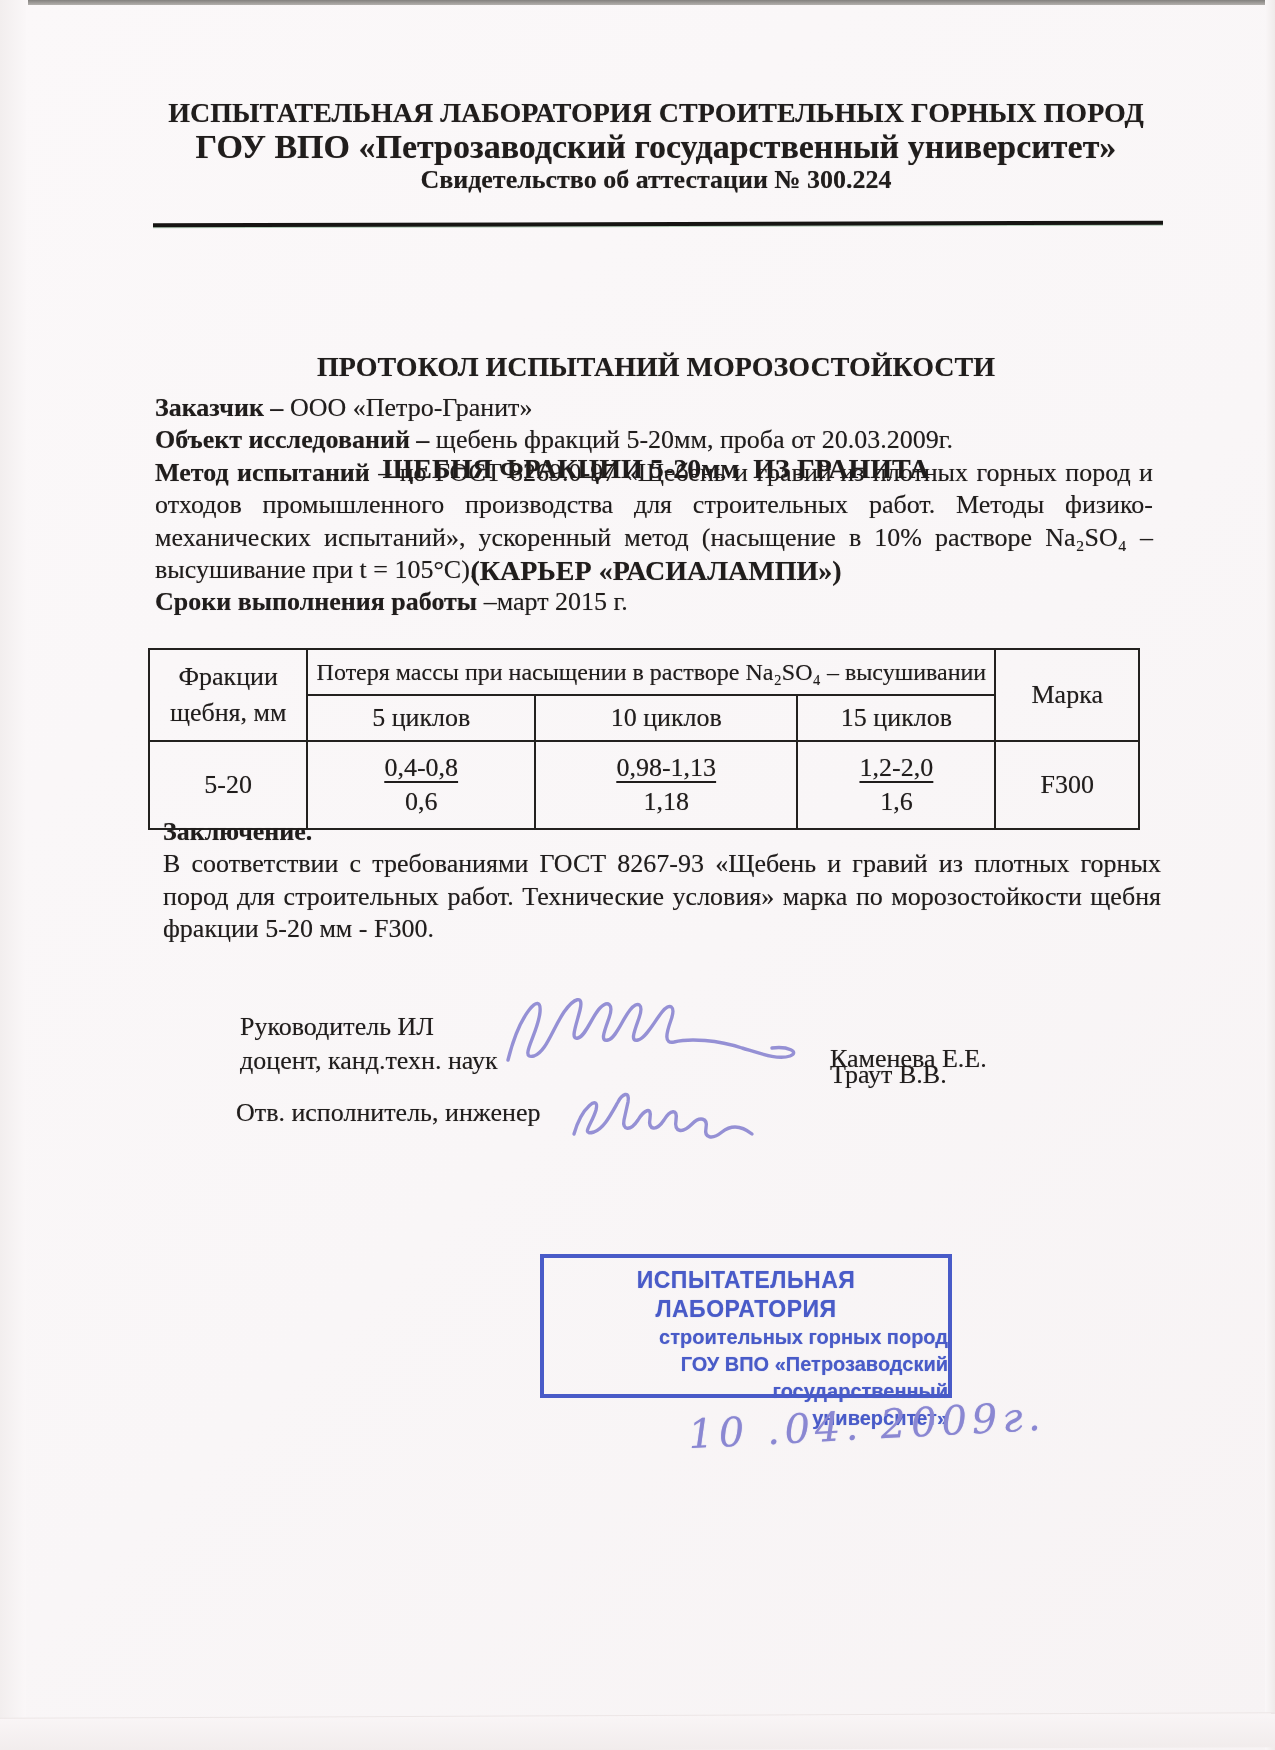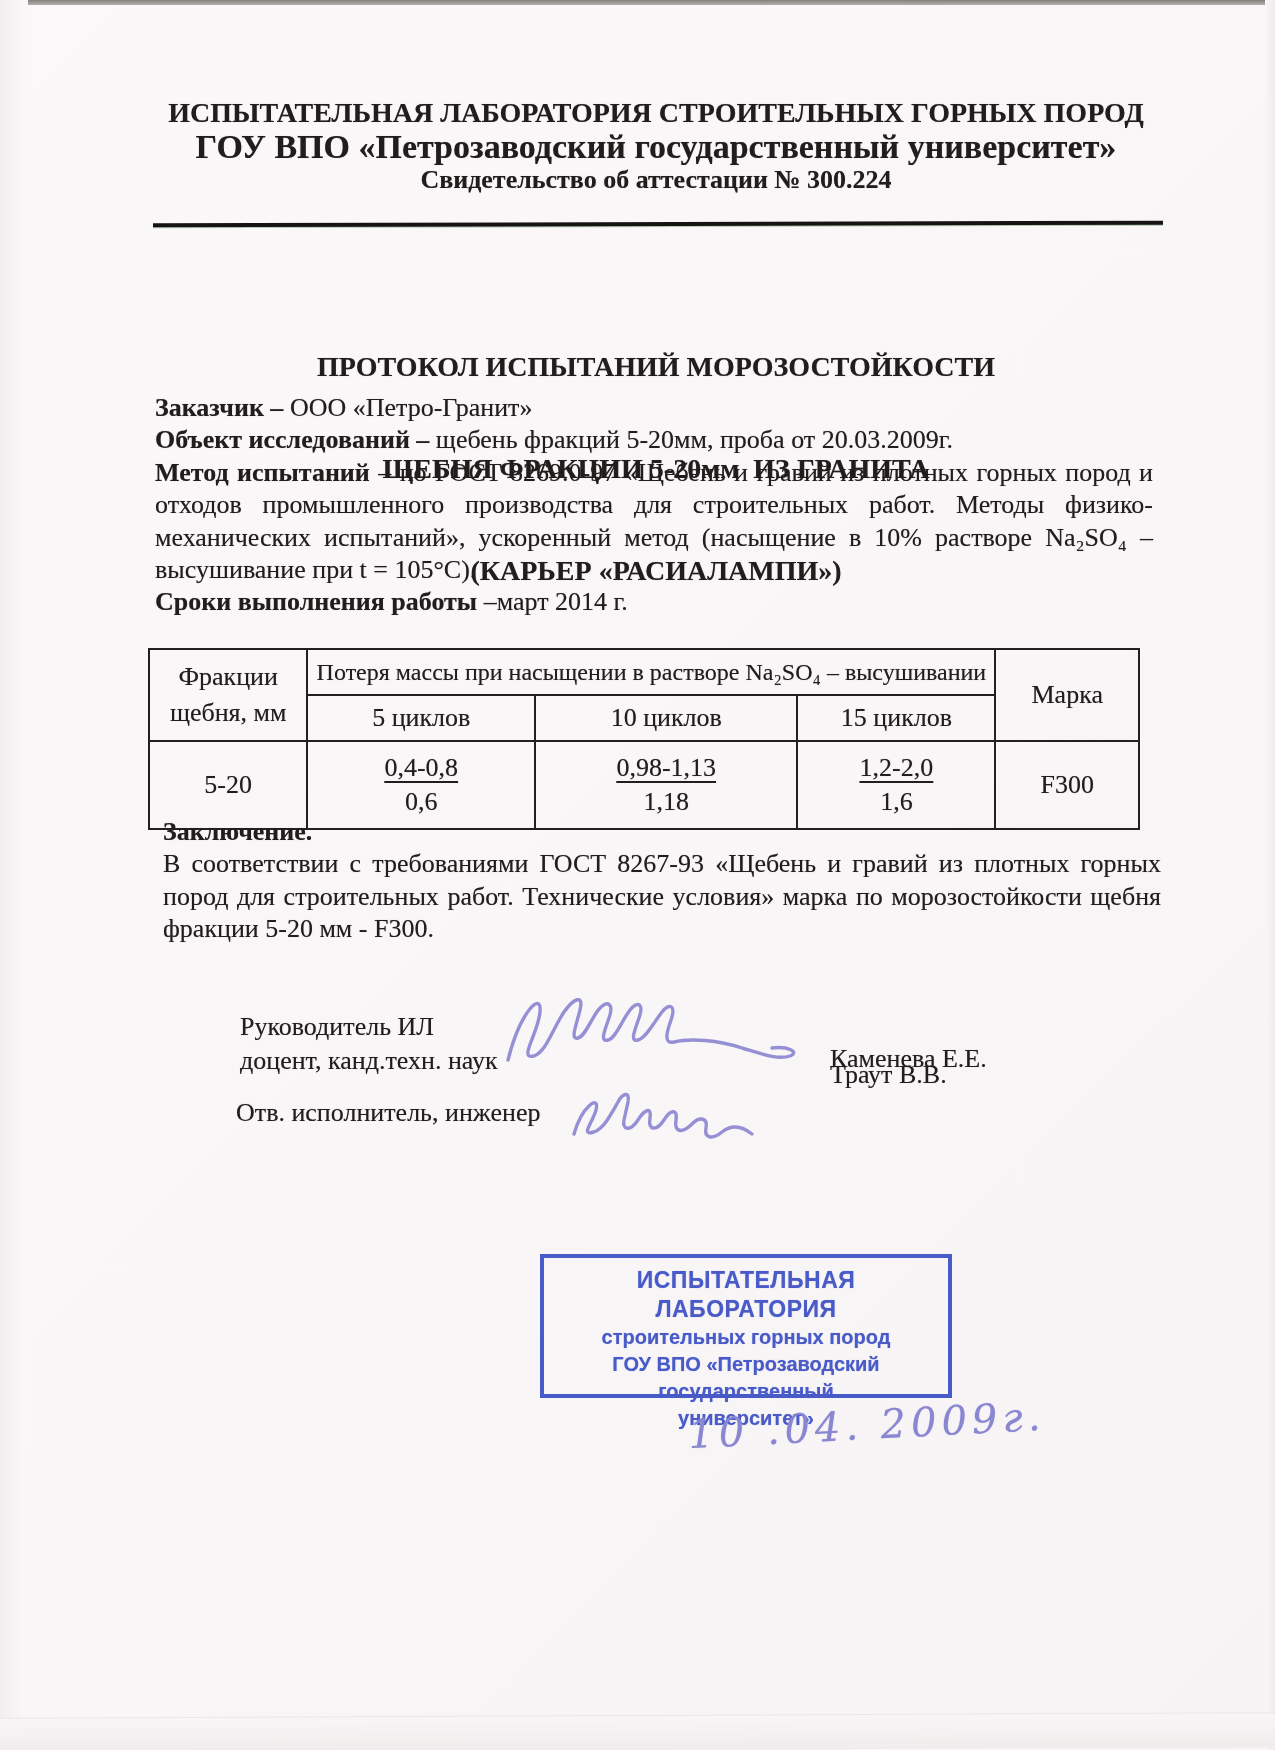--- a/index.html
+++ b/index.html
@@ -119,21 +119,21 @@
     border: 4px solid #3c50c5;
     color: #3c50c5;
     font-family: "Liberation Sans", sans-serif;
     text-align: center;
     padding-top: 8px;
     box-sizing: content-box;
     text-shadow: 0 0 1px rgba(60,80,197,.55);
     opacity: .93;
   }
   .stamp-line-1 { font-size: 23px; font-weight: bold; line-height: 29px; letter-spacing: .5px; }
-  .stamp-line-rest { font-size: 20px; line-height: 27px; font-weight: bold; }
+  .stamp-line-rest { font-size: 20px; line-height: 27px; font-weight: bold; text-align: right; }
 
   .hand-date {
     position: absolute; top: 1402px; left: 688px;
     font-family: "DejaVu Serif", serif;
     font-style: italic;
     font-size: 40px;
     color: #8a87d2;
     letter-spacing: 5px;
     transform: rotate(-3deg);
     text-shadow: 0 0 1px rgba(138,135,210,.6);
@@ -159,21 +159,21 @@
   <div class="title-block doc-text">
     <div>ПРОТОКОЛ ИСПЫТАНИЙ МОРОЗОСТОЙКОСТИ</div>
     <div>ЩЕБНЯ ФРАКЦИИ 5-20мм  ИЗ ГРАНИТА</div>
     <div>(КАРЬЕР «РАСИАЛАМПИ»)</div>
   </div>
 
   <div class="details-block doc-text">
     <p class="para"><span class="lbl">Заказчик –</span><span> ООО «Петро-Гранит»</span></p>
     <p class="para"><span class="lbl">Объект исследований –</span><span> щебень фракций 5-20мм, проба от 20.03.2009г.</span></p>
     <p class="para justify"><span class="lbl">Метод испытаний</span><span> – по ГОСТ 8269.0-97 «Щебень и гравий из плотных горных пород и отходов промышленного производства для строительных работ. Методы физико-механических испытаний», ускоренный метод (насыщение в 10% растворе Na₂SO₄ – высушивание при t = 105°С).</span></p>
-    <p class="para"><span class="lbl">Сроки выполнения работы</span><span> –март 2014 г.</span></p>
+    <p class="para"><span class="lbl">Сроки выполнения работы</span><span> –март 2015 г.</span></p>
   </div>
 
   <div class="results-block doc-text">
     <table class="results">
       <tbody>
         <tr>
           <th class="fraction-h" rowspan="2">Фракции щебня, мм</th>
           <th class="group-h" colspan="3">Потеря массы при насыщении в растворе Na₂SO₄ – высушивании</th>
           <th class="grade-h" rowspan="2">Марка</th>
         </tr>

